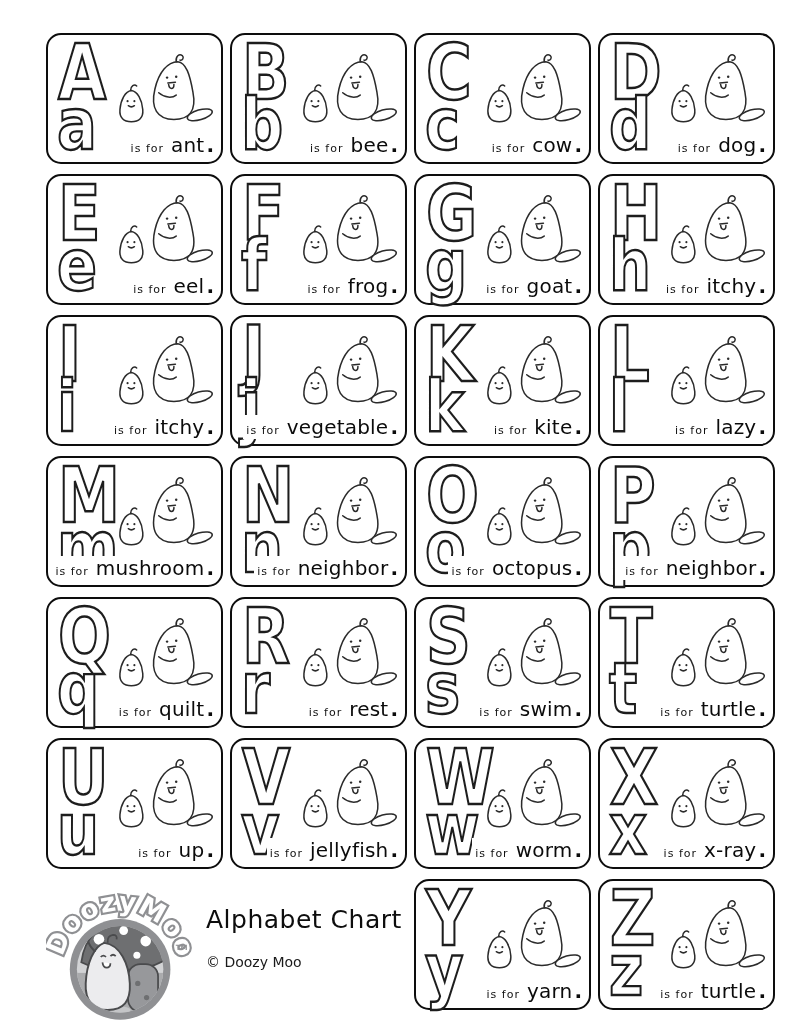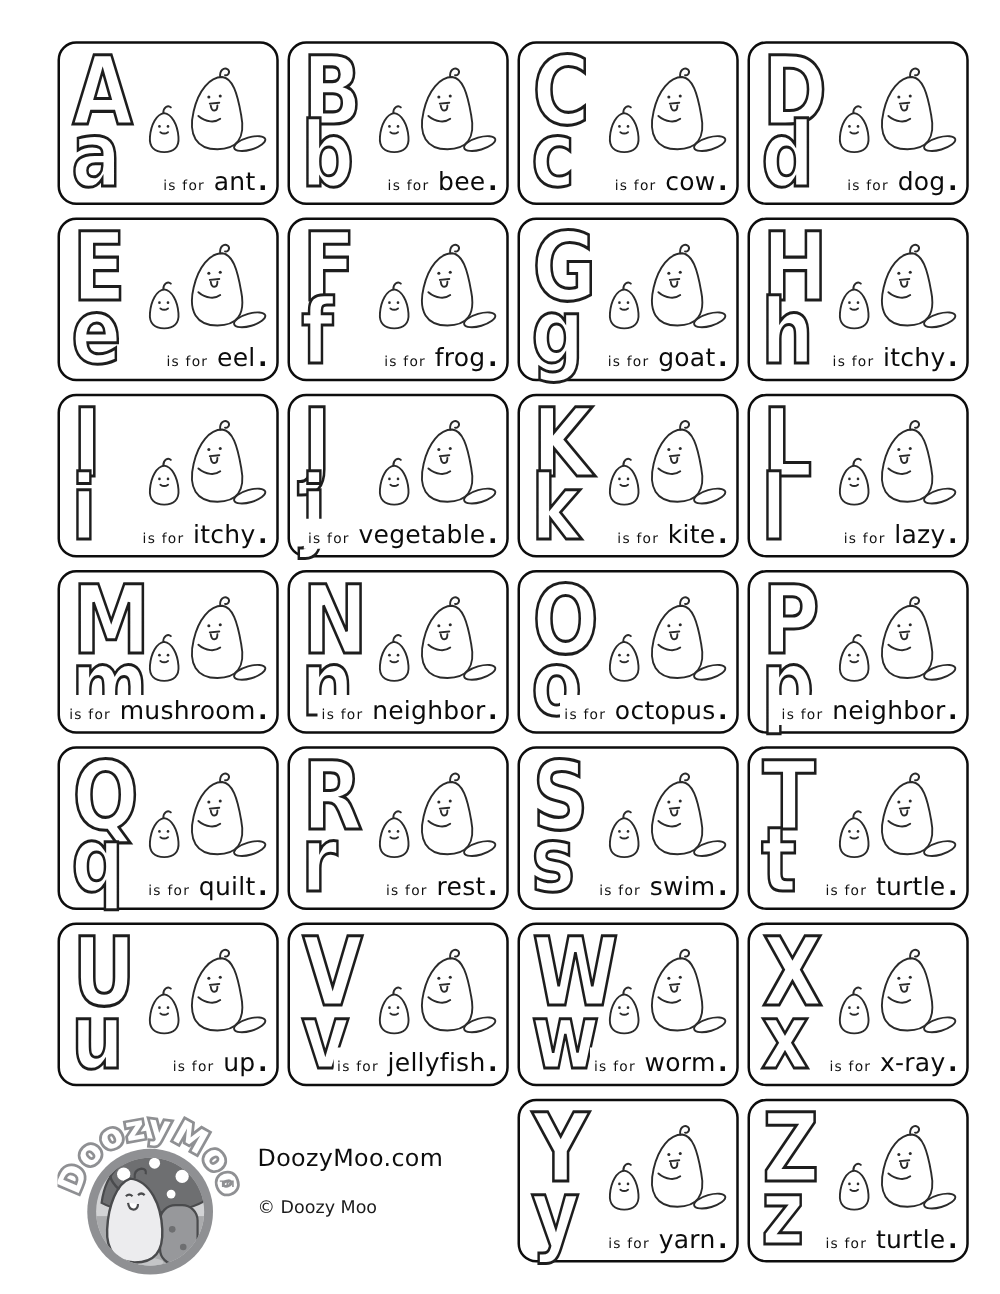--- a/index.html
+++ b/index.html
@@ -85,21 +85,21 @@
         <path d="M 73,73 q 3,-3 6,0" fill="none" stroke="#4a4b4d" stroke-width="2"></path>
         <path d="M 64,80 c 1,8 9,8 9,1" fill="#ffffff" stroke="#4a4b4d" stroke-width="2"></path>
       </g>
       <path id="arcPath" d="M 19,76 A 66,66 0 0 1 149,76" fill="none"></path>
       <text font-size="30" font-weight="bold" fill="#ffffff" stroke="#8f9093" stroke-width="5" style="paint-order:stroke" letter-spacing="1">
         <textPath href="#arcPath" startOffset="2">DoozyMoo</textPath>
       </text>
       <text x="147" y="66" font-size="8" fill="#8f9093" font-weight="bold">TM</text>
     </svg>
     <div class="branding-text">
-      <div class="brand-site">DoozyMoo.com</div>
+      <div class="brand-title">Alphabet Chart</div>
       <div class="brand-copy">© Doozy Moo</div>
     </div>
   </div>
 <div class="card" style="order: 0;">
     <div class="upper">A</div>
     <div class="lower">a</div>
     <svg class="illo" viewBox="0 0 150 100" preserveAspectRatio="xMidYMid meet">
 
       <ellipse cx="126" cy="84" rx="17" ry="6.5" transform="rotate(-16 126 84)"></ellipse>
 

